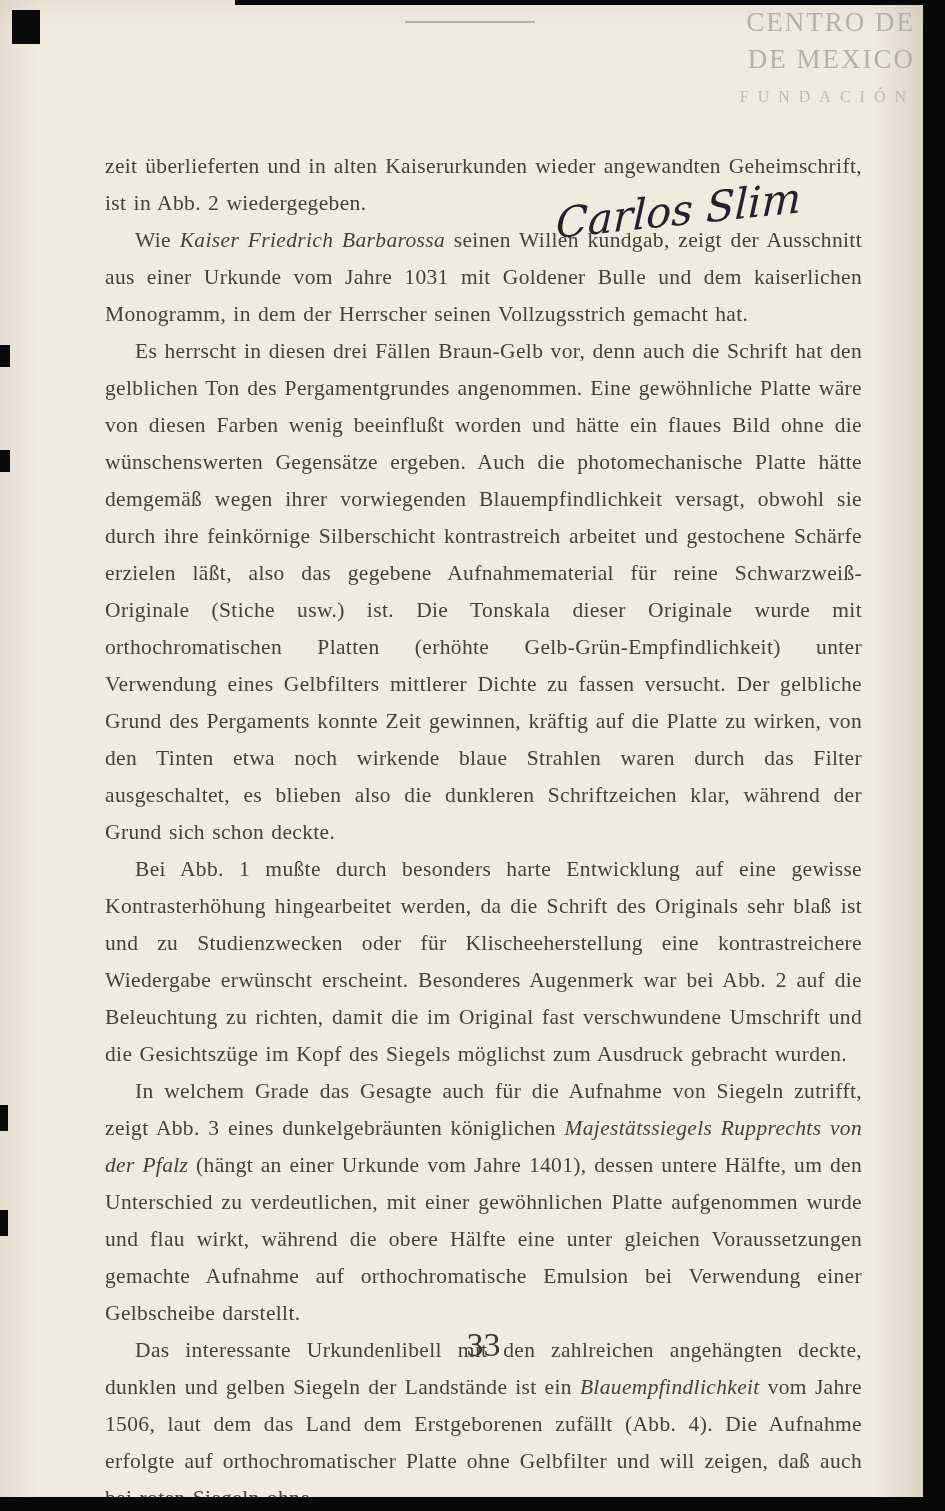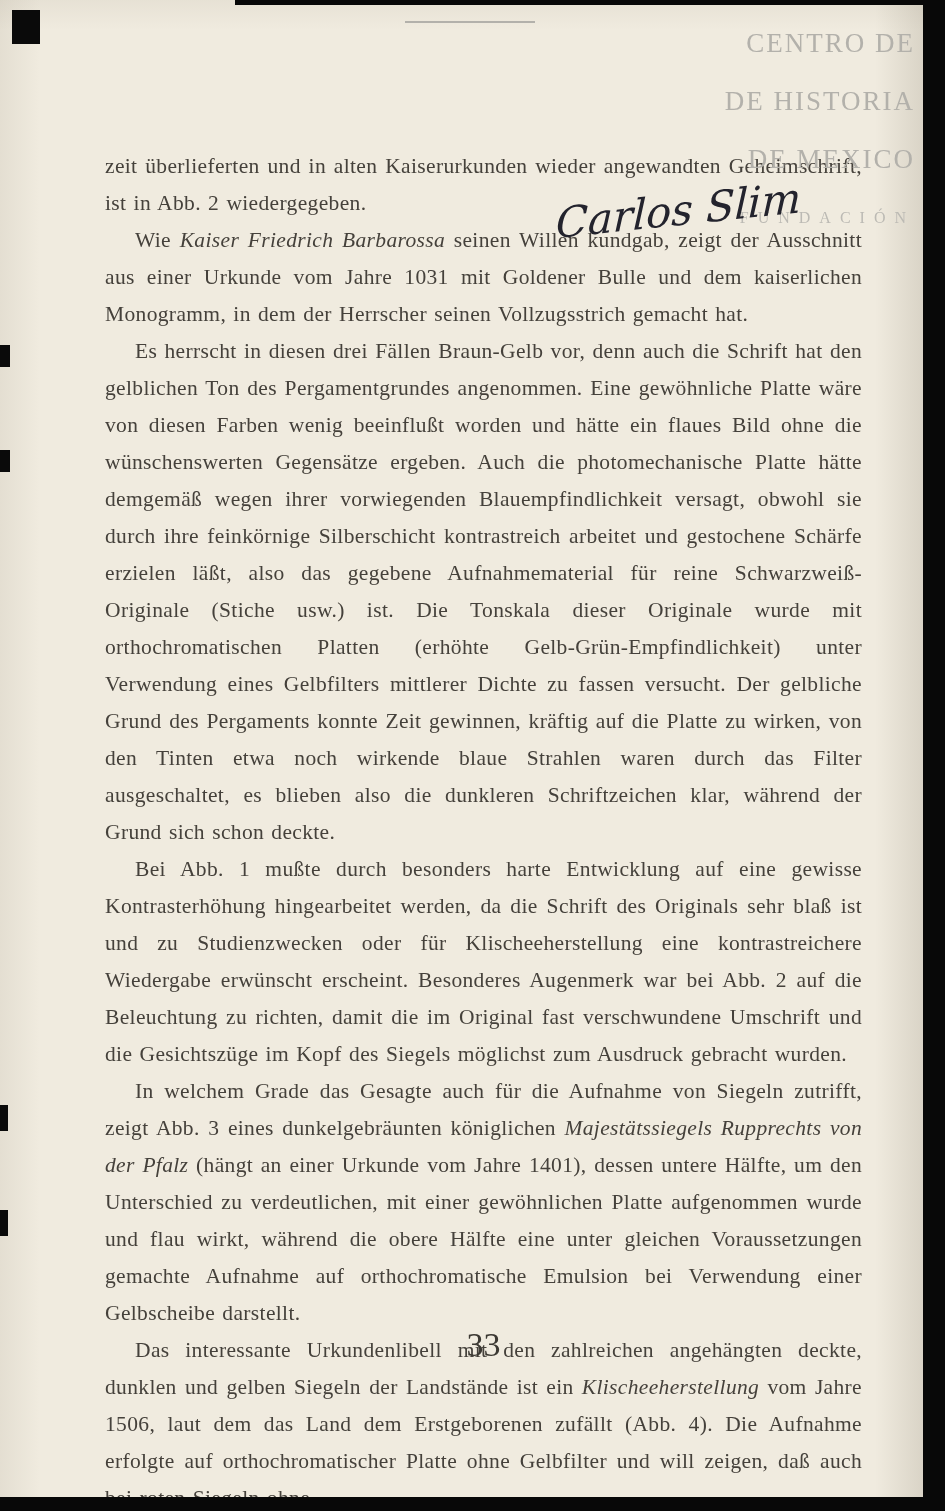--- a/index.html
+++ b/index.html
@@ -45,21 +45,20 @@
     text-align: right;
     color: #b3b1ab;
     z-index: 2;
     font-family: "Liberation Serif", "DejaVu Serif", serif;
     pointer-events: none;
   }
   .watermark .wline {
     font-size: 27px;
     line-height: 37px;
     letter-spacing: 2px;
-    margin-top: 21px;
   }
   .watermark .wline.spaced {
     letter-spacing: 9px;
     font-size: 16px;
     color: #bcbab4;
   }
   .watermark .wrule {
     position: absolute;
     left: -60px;
     top: 17px;
@@ -125,31 +124,30 @@
   <div class="edge bottom"></div>
   <div class="corner-mark"></div>
   <div class="tick t1"></div>
   <div class="tick t2"></div>
   <div class="tick t3"></div>
   <div class="tick t4"></div>
 
   <div class="watermark">
     <div class="wrule"></div>
     <div class="wline">CENTRO DE</div>
-    <div class="wline">DE HISTORIA</div>
     <div class="wline">DE MEXICO</div>
     <div class="wline spaced">FUNDACIÓN</div>
   </div>
 
   <div class="signature">Carlos Slim</div>
 
   <main class="text-block" id="paragraphs">
       <p><span>zeit überlieferten und in alten Kaiserurkunden wieder angewandten Geheimschrift, ist in Abb. 2 wiedergegeben.</span></p>
       <p class="indent"><span>Wie </span><em>Kaiser Friedrich Barbarossa</em><span> seinen Willen kundgab, zeigt der Ausschnitt aus einer Urkunde vom Jahre 1031 mit Goldener Bulle und dem kaiserlichen Monogramm, in dem der Herrscher seinen Vollzugsstrich gemacht hat.</span></p>
       <p class="indent"><span>Es herrscht in diesen drei Fällen Braun-Gelb vor, denn auch die Schrift hat den gelblichen Ton des Pergamentgrundes angenommen. Eine gewöhnliche Platte wäre von diesen Farben wenig beeinflußt worden und hätte ein flaues Bild ohne die wünschenswerten Gegensätze ergeben. Auch die photomechanische Platte hätte demgemäß wegen ihrer vorwiegenden Blauempfindlichkeit versagt, obwohl sie durch ihre feinkörnige Silberschicht kontrastreich arbeitet und gestochene Schärfe erzielen läßt, also das gegebene Aufnahmematerial für reine Schwarzweiß-Originale (Stiche usw.) ist. Die Tonskala dieser Originale wurde mit orthochromatischen Platten (erhöhte Gelb-Grün-Empfindlichkeit) unter Verwendung eines Gelbfilters mittlerer Dichte zu fassen versucht. Der gelbliche Grund des Pergaments konnte Zeit gewinnen, kräftig auf die Platte zu wirken, von den Tinten etwa noch wirkende blaue Strahlen waren durch das Filter ausgeschaltet, es blieben also die dunkleren Schriftzeichen klar, während der Grund sich schon deckte.</span></p>
       <p class="indent"><span>Bei Abb. 1 mußte durch besonders harte Entwicklung auf eine gewisse Kontrasterhöhung hingearbeitet werden, da die Schrift des Originals sehr blaß ist und zu Studienzwecken oder für Klischeeherstellung eine kontrastreichere Wiedergabe erwünscht erscheint. Besonderes Augenmerk war bei Abb. 2 auf die Beleuchtung zu richten, damit die im Original fast verschwundene Umschrift und die Gesichtszüge im Kopf des Siegels möglichst zum Ausdruck gebracht wurden.</span></p>
       <p class="indent"><span>In welchem Grade das Gesagte auch für die Aufnahme von Siegeln zutrifft, zeigt Abb. 3 eines dunkelgebräunten königlichen </span><em>Majestätssiegels Rupprechts von der Pfalz</em><span> (hängt an einer Urkunde vom Jahre 1401), dessen untere Hälfte, um den Unterschied zu verdeutlichen, mit einer gewöhnlichen Platte aufgenommen wurde und flau wirkt, während die obere Hälfte eine unter gleichen Voraussetzungen gemachte Aufnahme auf orthochromatische Emulsion bei Verwendung einer Gelbscheibe darstellt.</span></p>
-      <p class="indent"><span>Das interessante Urkundenlibell mit den zahlreichen angehängten deckte, dunklen und gelben Siegeln der Landstände ist ein </span><em>Klischeeherstellung</em><span> vom Jahre 1506, laut dem das Land dem Erstgeborenen zufällt (Abb. 4). Die Aufnahme erfolgte auf orthochromatischer Platte ohne Gelbfilter und will zeigen, daß auch bei roten Siegeln ohne</span></p>
+      <p class="indent"><span>Das interessante Urkundenlibell mit den zahlreichen angehängten deckte, dunklen und gelben Siegeln der Landstände ist ein </span><em>Blauempfindlichkeit</em><span> vom Jahre 1506, laut dem das Land dem Erstgeborenen zufällt (Abb. 4). Die Aufnahme erfolgte auf orthochromatischer Platte ohne Gelbfilter und will zeigen, daß auch bei roten Siegeln ohne</span></p>
     </main>
 
   <div class="page-number">33</div>
 
 </div>
 
 </body></html>

